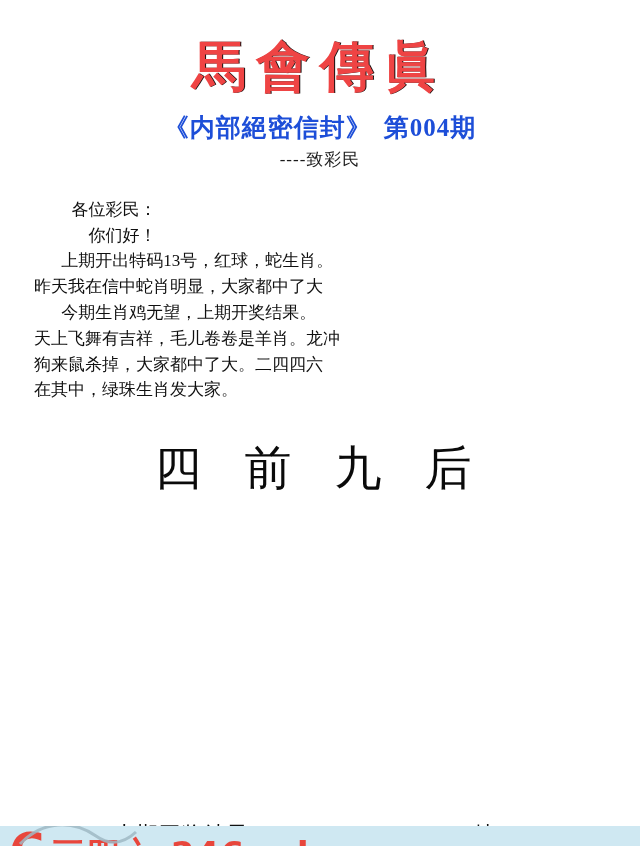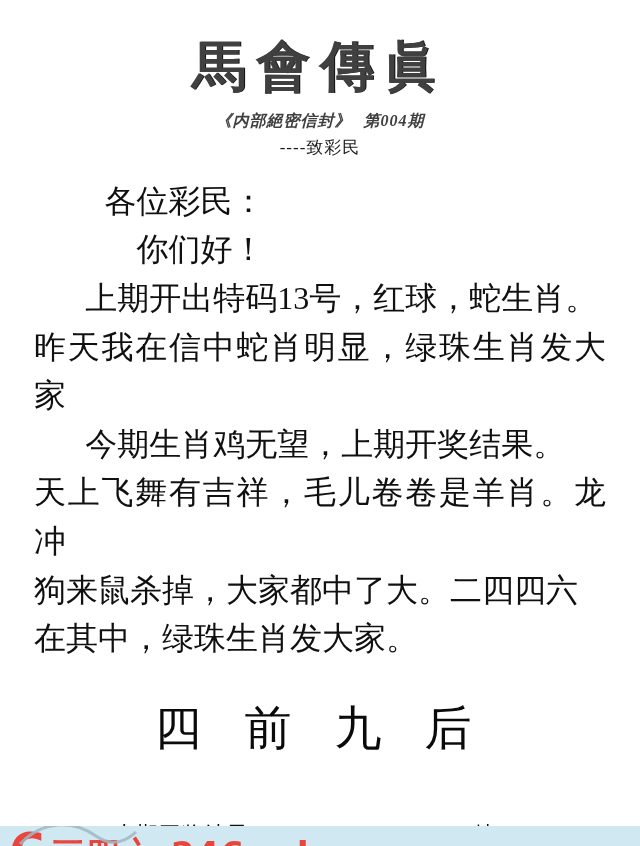--- a/index.html
+++ b/index.html
@@ -22,50 +22,49 @@
     box-sizing: border-box;
   }
 
   
   .title {
     text-align: center;
     font-family: "DejaVu Serif", "Liberation Serif", serif;
     font-size: 54px;
     font-weight: bold;
     letter-spacing: 10px;
-    color: #404040;
+    color: #ef4444;
     margin-top: 38px;
     line-height: 1.05;
     text-shadow: 1px 0 0 #111;
   }
   .subtitle {
     text-align: center;
-    font-size: 16px;
+    font-size: 25px;
     font-weight: bold;
     margin-top: 16px;
     letter-spacing: 1px;
-    color: #404040;
-    font-style: italic;
+    color: #1d4ed8;
   }
   .subtitle .issue {
     margin-left: 12px;
     letter-spacing: 1px;
   }
   .dedication {
     text-align: center;
     font-size: 17px;
     margin-top: 4px;
     color: #1a1a1a;
     letter-spacing: 1px;
   }
 
   
   .body-text {
-    margin: 18px 34px 0 34px;
-    font-size: 32px;
+    margin: 26px 34px 0 34px;
+    font-size: 17px;
     line-height: 1.52;
     color: #101010;
     text-align: justify;
   }
   .line {
     white-space: pre-wrap;
   }
   .indent-1 { text-indent: 1.6em; }
   .indent-2 { text-indent: 3.2em; }
   .indent-3 { text-indent: 2.2em; }
@@ -148,21 +147,21 @@
   <div class="subtitle">
     <span>《内部絕密信封》</span><span class="issue">第004期</span>
   </div>
 
   <div class="dedication">----致彩民</div>
 
   <div class="body-text">
     <div class="line indent-3">各位彩民：</div>
     <div class="line indent-2">你们好！</div>
     <div class="line indent-1">上期开出特码13号，红球，蛇生肖。</div>
-    <div class="line">昨天我在信中蛇肖明显，绿珠生肖发大家</div>
+    <div class="line">昨天我在信中蛇肖明显，大家都中了大</div>
     <div class="line indent-1">今期生肖鸡无望，上期开奖结果。</div>
     <div class="line">天上飞舞有吉祥，毛儿卷卷是羊肖。龙冲</div>
     <div class="line">狗来鼠杀掉，大家都中了大。二四四六</div>
     <div class="line">在其中，绿珠生肖发大家。</div>
   </div>
 
   <div class="highlight">四 前 九 后</div>
 
   <div class="result-line">
     <span>上期开奖结果</span><span class="nums">45 15  46  21  24  40</span><span class="special">特</span><span class="special">13</span>

